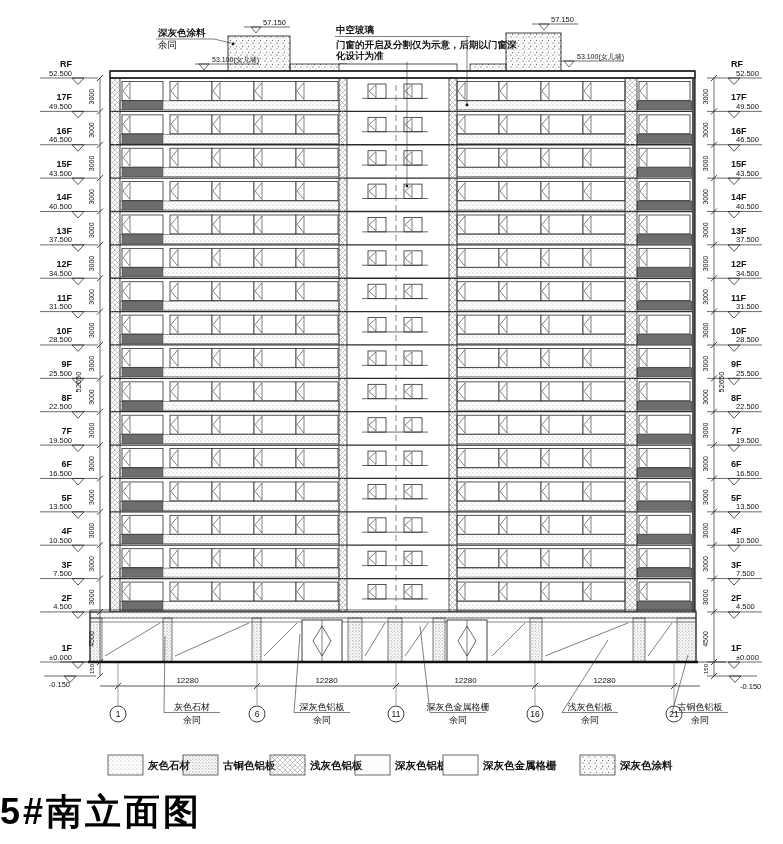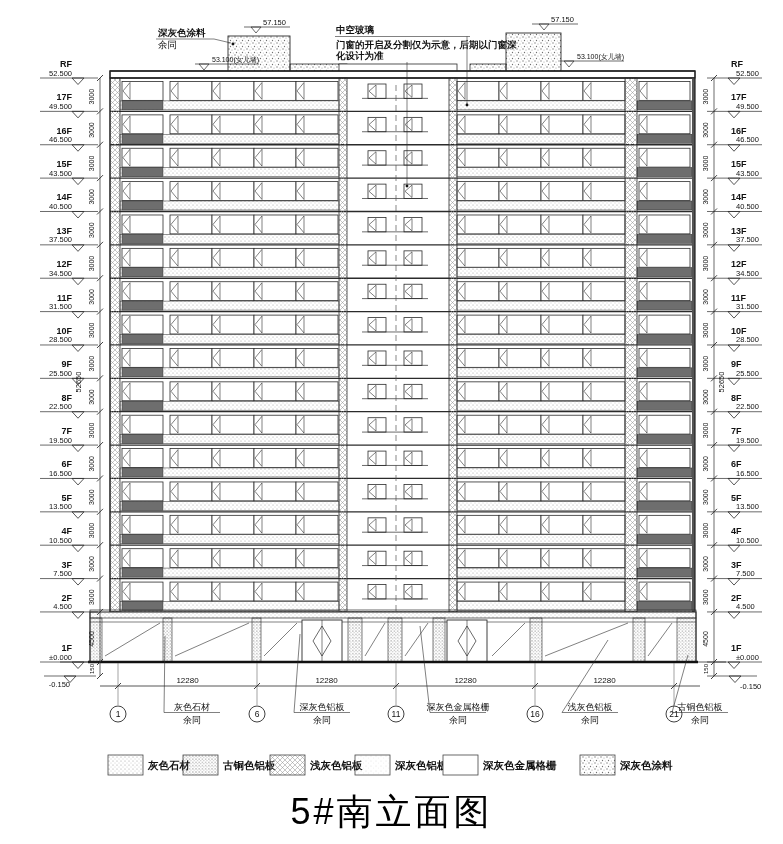--- a/index.html
+++ b/index.html
@@ -1,20 +1,20 @@
 <!DOCTYPE html>
 <html><head>
 <meta charset="utf-8">
 <style>
   html,body{margin:0;padding:0;background:#ffffff;}
   .sheet{position:relative;width:783px;height:844px;background:#fff;overflow:hidden;
          font-family:"Liberation Sans","DejaVu Sans",sans-serif;color:#222;}
   svg{position:absolute;left:0;top:0;}
   .overlay{position:absolute;font-family:"Liberation Sans","DejaVu Sans",sans-serif;}
-  .title{left:0;right:0;top:788px;text-align:center;font-size:36px;font-weight:normal;
+  .title{left:0;right:0;top:788px;text-align:left;font-size:36px;font-weight:bold;
          letter-spacing:3px;color:#000;}
 </style>
 </head>
 <body>
 
 <div class="sheet">
   <svg id="drawing" width="783" height="844" viewBox="0 0 783 844">
     <defs>
       <pattern id="p-stone" width="4" height="4" patternUnits="userSpaceOnUse">
         <circle cx="1" cy="1" r="0.5" fill="#8a8a8a"></circle>

